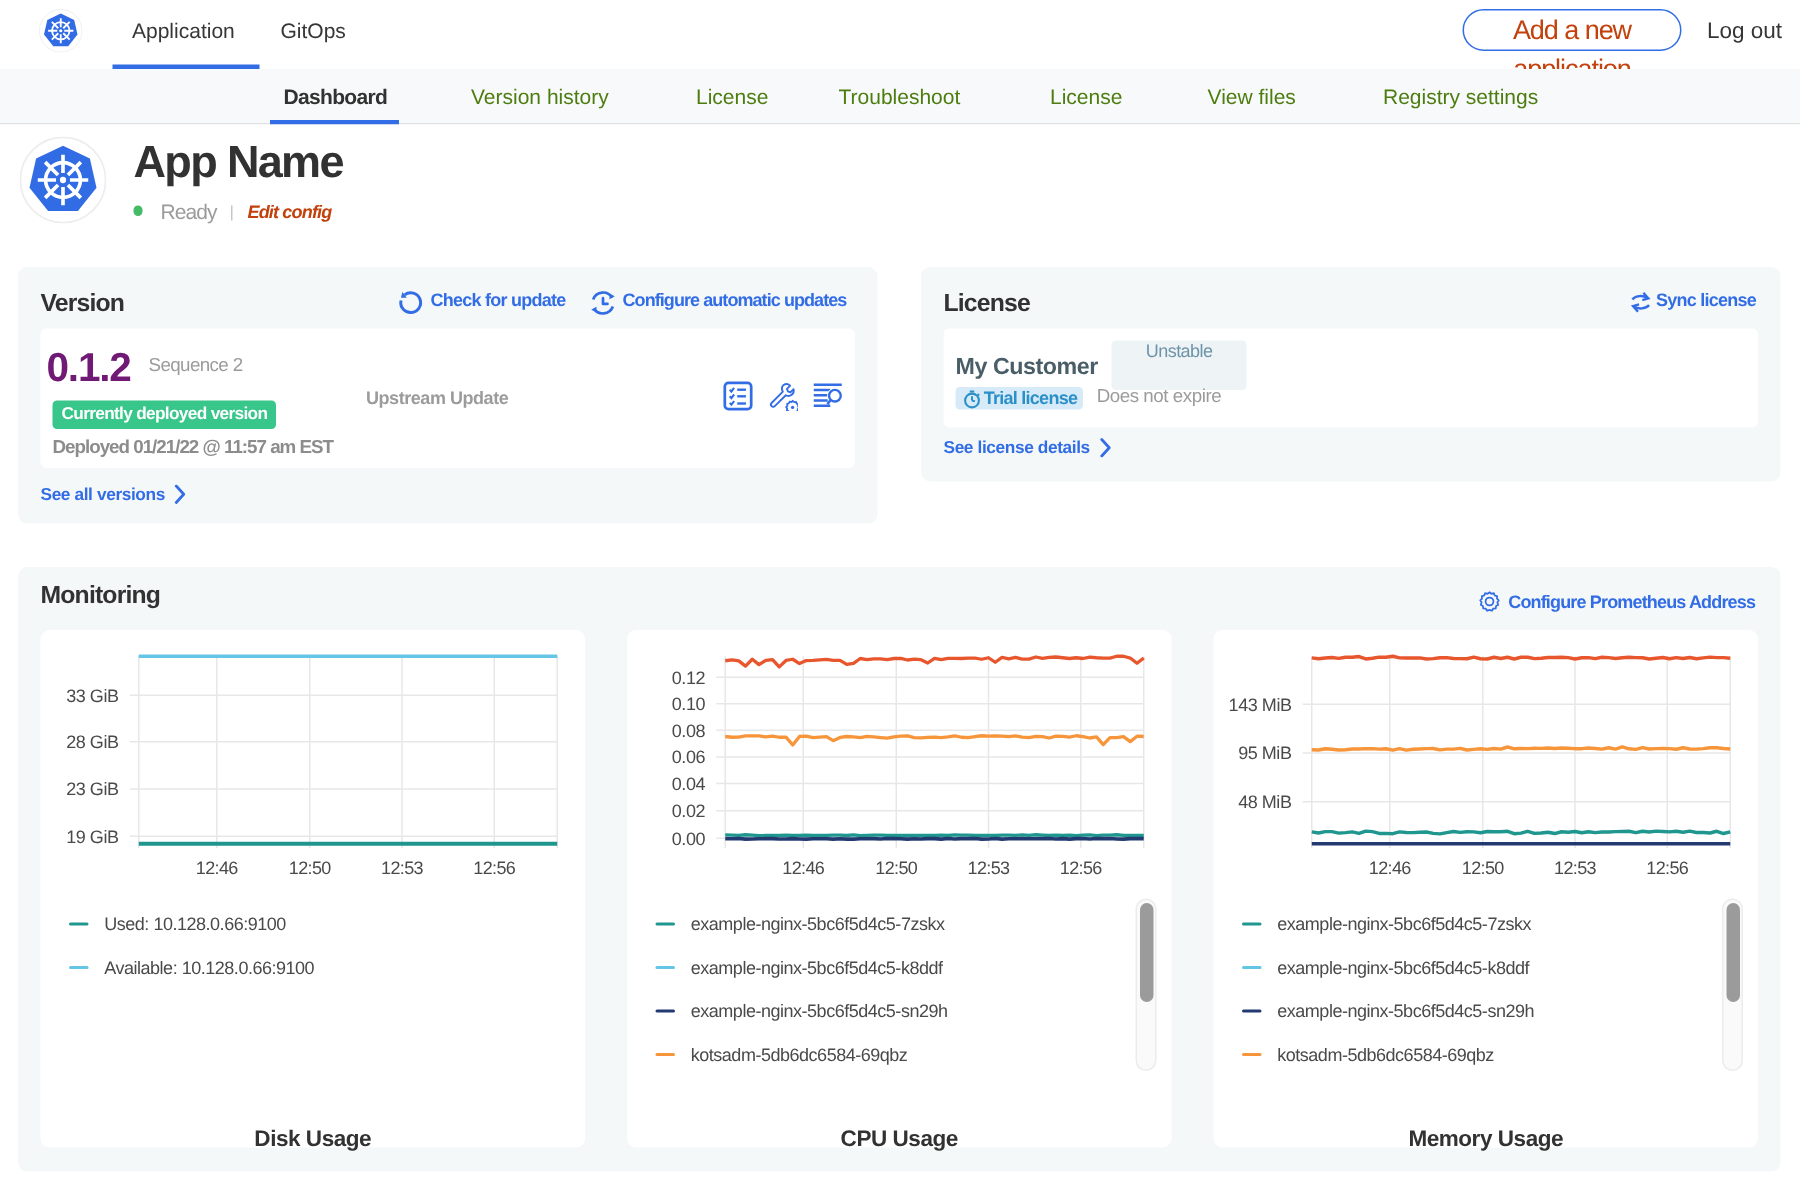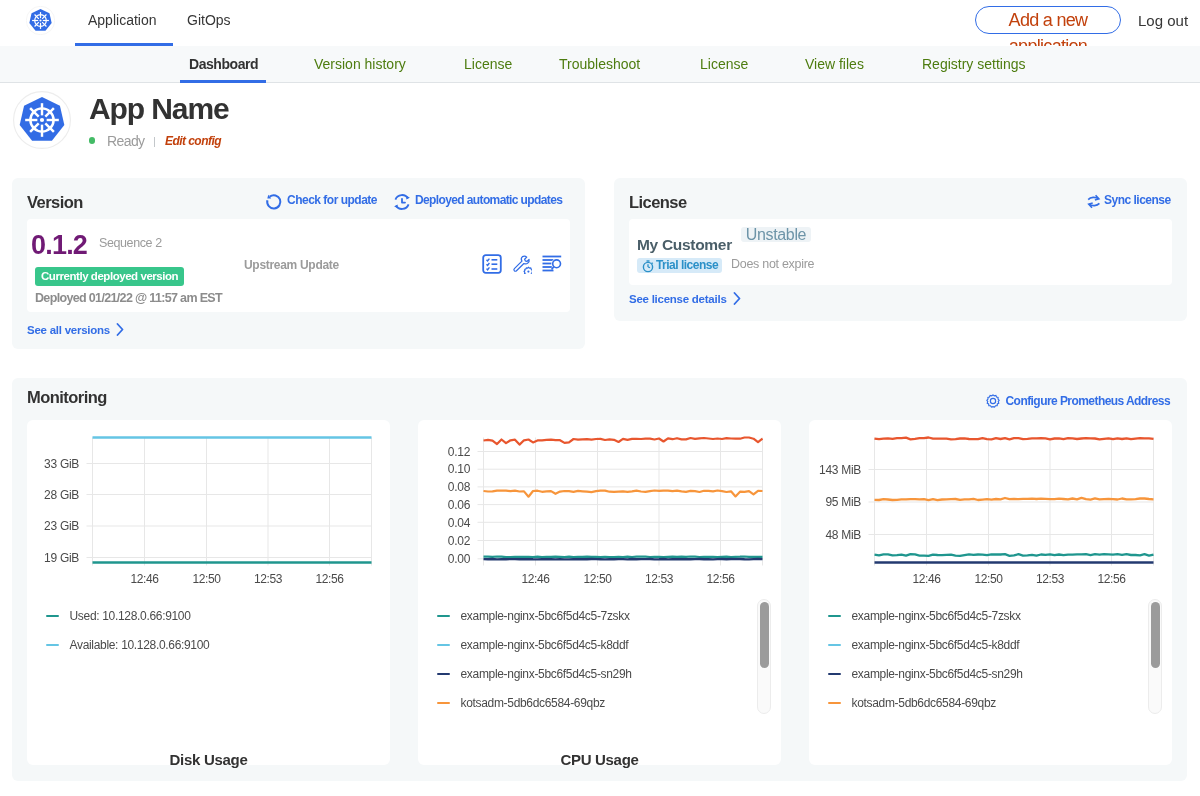--- a/index.html
+++ b/index.html
@@ -90,21 +90,21 @@
 </svg>
       </span><span style="margin-left:22px;">Check for update</span></div>
   <div class="toplink" style="left:381px;"><span style="position:absolute;left:0;top:-1px;width:18px;height:17px;">
         <svg width="19" height="19" viewBox="0 0 19 19" style="position:absolute;left:0;top:0;">
 <path d="M2.42 7.61 A7.0 7.0 0 0 1 15.06 6.50" fill="none" stroke="#326de6" stroke-width="1.8"></path>
 <path d="M15.58 12.39 A7.0 7.0 0 0 1 2.94 13.50" fill="none" stroke="#326de6" stroke-width="1.8"></path>
 <polygon points="13.56,3.90 13.24,7.55 16.88,5.45" fill="#326de6"></polygon>
 <polygon points="4.44,16.10 4.76,12.45 1.12,14.55" fill="#326de6"></polygon>
 <path d="M9 6.8 L9 10.6 L12 10.6" fill="none" stroke="#326de6" stroke-width="1.8" stroke-linecap="round" stroke-linejoin="round"></path>
 </svg>
-      </span><span style="margin-left:22px;letter-spacing:-0.62px;">Deployed automatic updates</span></div>
+      </span><span style="margin-left:22px;letter-spacing:-0.62px;">Configure automatic updates</span></div>
   <div class="whitebox" style="height:93px;">
     <div style="position:absolute;left:4px;top:10.7px;font-size:27px;font-weight:700;color:#701a75;letter-spacing:-0.8px;">0.1.2</div>
     <div style="position:absolute;left:72px;top:17.4px;font-size:12.5px;letter-spacing:-0.4px;color:#9b9b9b;">Sequence 2</div>
     <div style="position:absolute;left:8px;top:47.7px;height:19.5px;line-height:19.5px;padding:0 6px;border-radius:3px;background:#38c68b;color:#fff;font-size:11.5px;letter-spacing:-0.45px;font-weight:700;">Currently deployed version</div>
     <div style="position:absolute;left:8px;top:71.6px;font-size:12.5px;letter-spacing:-0.66px;font-weight:700;color:#8c8c8c;">Deployed 01/21/22 @ 11:57 am EST</div>
     <div style="position:absolute;left:217px;top:39px;font-size:12px;letter-spacing:-0.3px;font-weight:700;color:#9b9b9b;">Upstream Update</div>
     <div style="position:absolute;left:455px;top:35px;"><svg width="20" height="20" viewBox="0 0 20 20">
 <rect x="1.2" y="1.2" width="17.6" height="17.6" rx="2.5" fill="none" stroke="#326de6" stroke-width="1.8"></rect>
 <path d="M4.5 5.8 L5.6 7 L7.4 4.6" fill="none" stroke="#326de6" stroke-width="1.4"></path>
 <line x1="9.5" y1="5.8" x2="15.3" y2="5.8" stroke="#326de6" stroke-width="1.6"></line>
@@ -143,21 +143,21 @@
   <div class="toplink" style="left:473px;"><span style="position:absolute;left:0;top:1px;width:13px;height:15px;">
         <svg width="14" height="15" viewBox="0 0 14 15" style="position:absolute;left:0;top:0;">
 <path d="M1.2 5.6 C3.6 2.9 8.6 2.7 11.4 4.8" fill="none" stroke="#326de6" stroke-width="1.6"></path>
 <path d="M8.6 1.2 L11.9 4.9 L7.9 6.1" fill="none" stroke="#326de6" stroke-width="1.6" stroke-linejoin="miter"></path>
 <path d="M12.4 9.4 C10 12.1 5 12.3 2.2 10.2" fill="none" stroke="#326de6" stroke-width="1.6"></path>
 <path d="M5 13.8 L1.7 10.1 L5.7 8.9" fill="none" stroke="#326de6" stroke-width="1.6" stroke-linejoin="miter"></path>
 </svg>
       </span><span style="margin-left:17px;">Sync license</span></div>
   <div class="whitebox" style="height:66px;">
     <div style="position:absolute;left:8px;top:17px;font-size:15.5px;font-weight:700;color:#4a5e68;letter-spacing:-0.3px;">My Customer</div>
-    <div style="position:absolute;left:111.8px;top:8px;height:15px;line-height:15.5px;padding:0 5px;border-radius:3px;background:#eef3f6;color:#6d94a8;font-size:16px;letter-spacing:-0.35px;font-weight:500;">Unstable</div>
+    <div style="position:absolute;left:111.8px;top:8px;height:33px;line-height:15.5px;padding:0 23px;border-radius:3px;background:#eef3f6;color:#6d94a8;font-size:12px;letter-spacing:-0.35px;font-weight:500;">Unstable</div>
     <div style="position:absolute;left:7.6px;top:38.9px;height:15.5px;line-height:15.5px;padding:0 4px 0 19.3px;border-radius:3px;background:#d6eaf8;color:#2b90c8;font-size:12px;letter-spacing:-0.5px;font-weight:700;"><svg width="12" height="13" viewBox="0 0 12 13" style="position:absolute;left:5px;top:2px;">
 <circle cx="6" cy="7" r="4.6" fill="none" stroke="#2b90c8" stroke-width="1.4"></circle>
 <line x1="6" y1="7" x2="6" y2="4.2" stroke="#2b90c8" stroke-width="1.3"></line>
 <line x1="6" y1="7" x2="8" y2="7.6" stroke="#2b90c8" stroke-width="1.3"></line>
 <line x1="4.5" y1="1" x2="7.5" y2="1" stroke="#2b90c8" stroke-width="1.4"></line>
 <line x1="9.7" y1="2.6" x2="10.8" y2="3.7" stroke="#2b90c8" stroke-width="1.2"></line>
 </svg>Trial license</div>
     <div style="position:absolute;left:102.1px;top:37.8px;font-size:12.5px;letter-spacing:-0.3px;color:#9b9b9b;">Does not expire</div>
   </div>
   <div class="seelink" style="top:115.3px;">See license details<span style="position:absolute;left:104px;top:-1px;">
@@ -287,14 +287,15 @@
       <div style="position:absolute;left:18.5px;top:194.7px;width:13.5px;height:2.7px;border-radius:1.3px;background:#1f968e;"></div>
       <div style="position:absolute;left:42.5px;top:189.1px;font-size:12px;letter-spacing:-0.32px;color:#4a4a4a;">example-nginx-5bc6f5d4c5-7zskx</div>
       <div style="position:absolute;left:18.5px;top:223.7px;width:13.5px;height:2.7px;border-radius:1.3px;background:#65c5e4;"></div>
       <div style="position:absolute;left:42.5px;top:218.1px;font-size:12px;letter-spacing:-0.32px;color:#4a4a4a;">example-nginx-5bc6f5d4c5-k8ddf</div>
       <div style="position:absolute;left:18.5px;top:252.7px;width:13.5px;height:2.7px;border-radius:1.3px;background:#233a70;"></div>
       <div style="position:absolute;left:42.5px;top:247.1px;font-size:12px;letter-spacing:-0.32px;color:#4a4a4a;">example-nginx-5bc6f5d4c5-sn29h</div>
       <div style="position:absolute;left:18.5px;top:281.7px;width:13.5px;height:2.7px;border-radius:1.3px;background:#f7953b;"></div>
       <div style="position:absolute;left:42.5px;top:276.09999999999997px;font-size:12px;letter-spacing:-0.32px;color:#4a4a4a;">kotsadm-5db6dc6584-69qbz</div>
       <div style="position:absolute;left:339px;top:179px;width:14px;height:115px;background:#fafafa;border:1px solid #ececec;border-radius:7px;"></div>
       <div style="position:absolute;left:341.5px;top:181.5px;width:9px;height:66px;background:#9b9b9b;border-radius:4.5px;"></div>
+      <div class="charttitle">Memory Usage</div>
     </div>
 </div>
 
 </body></html>

